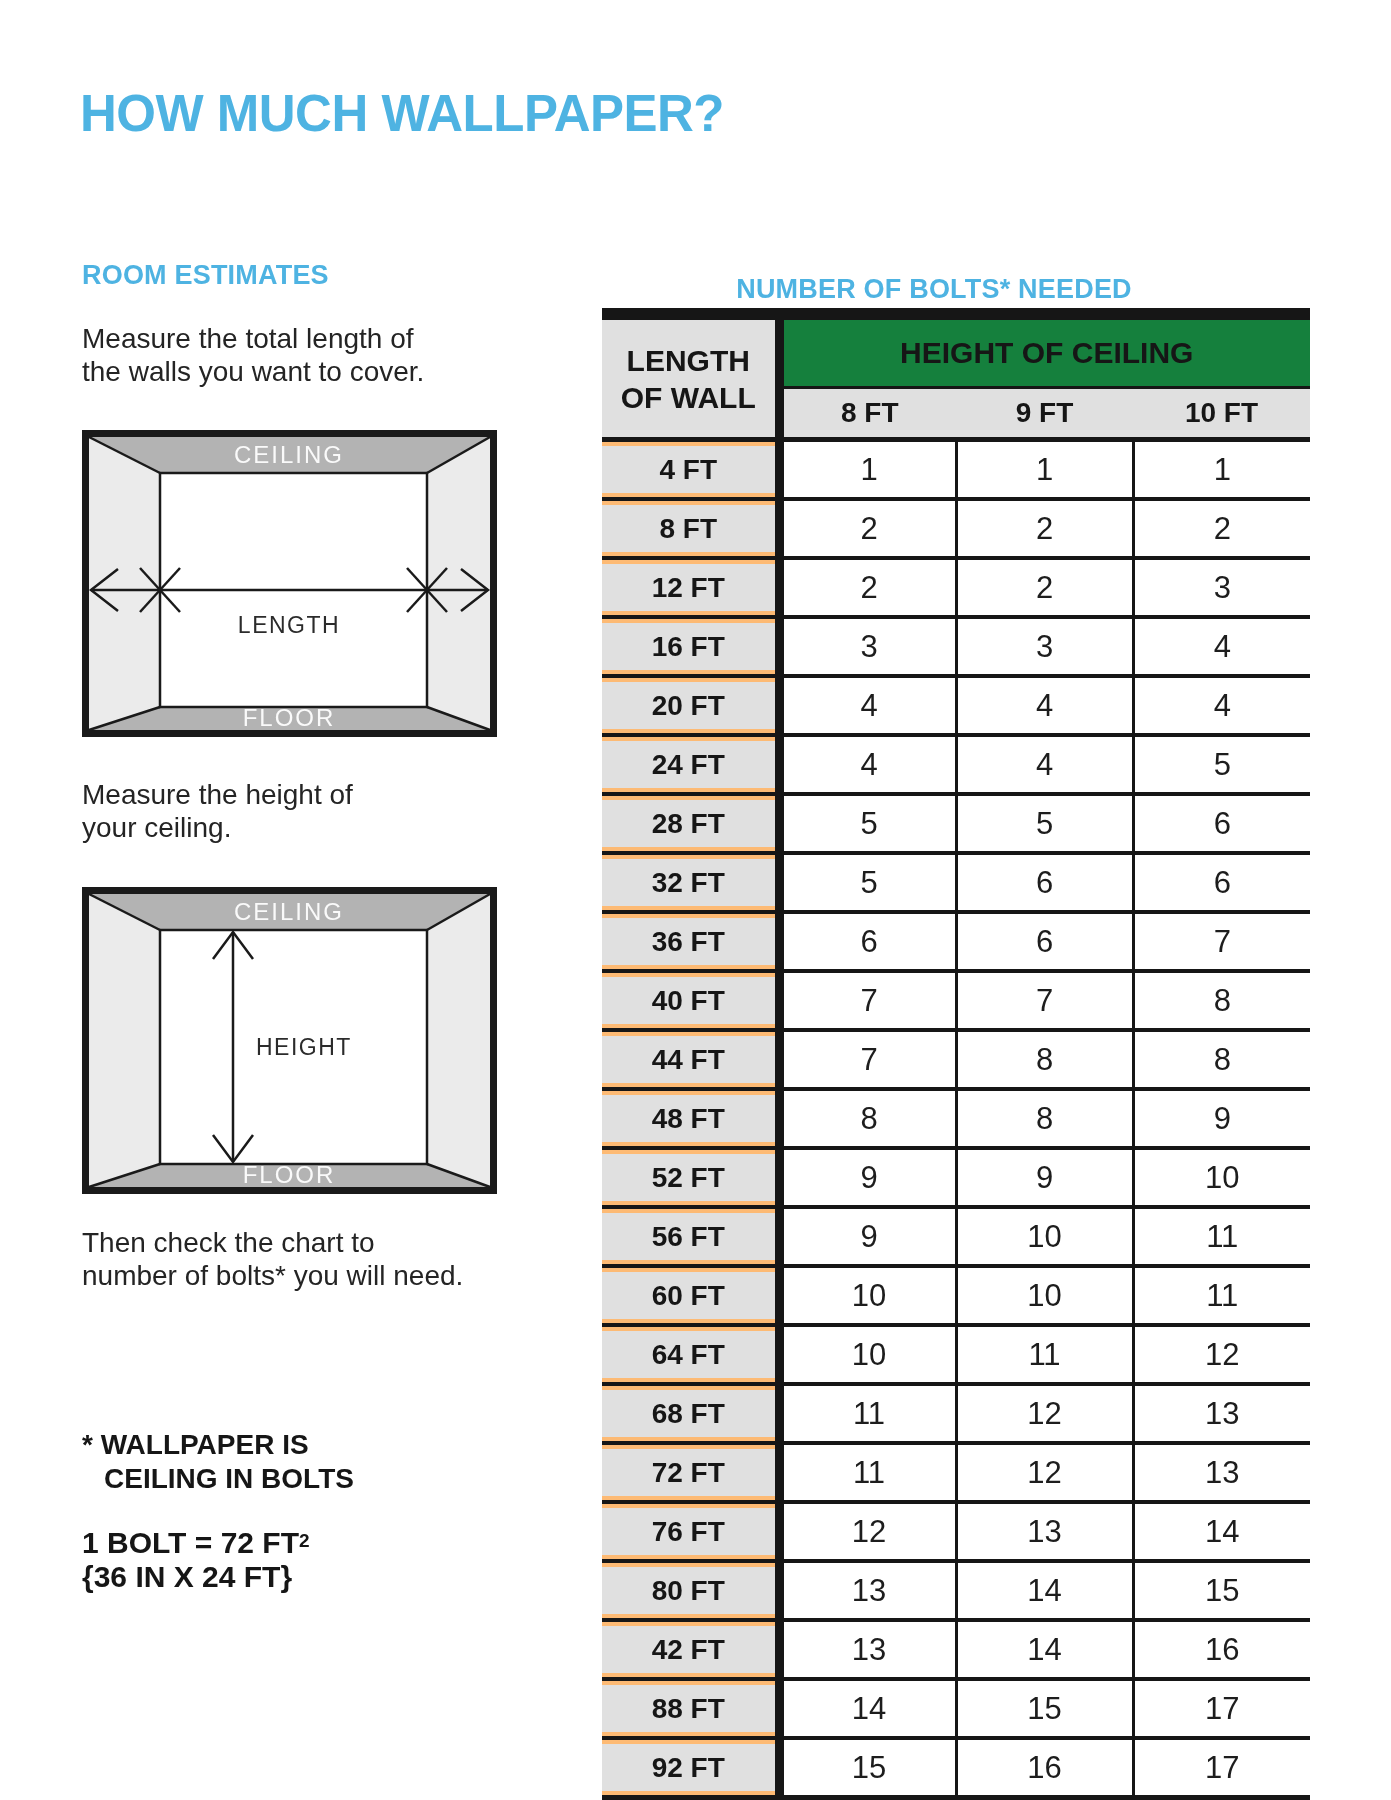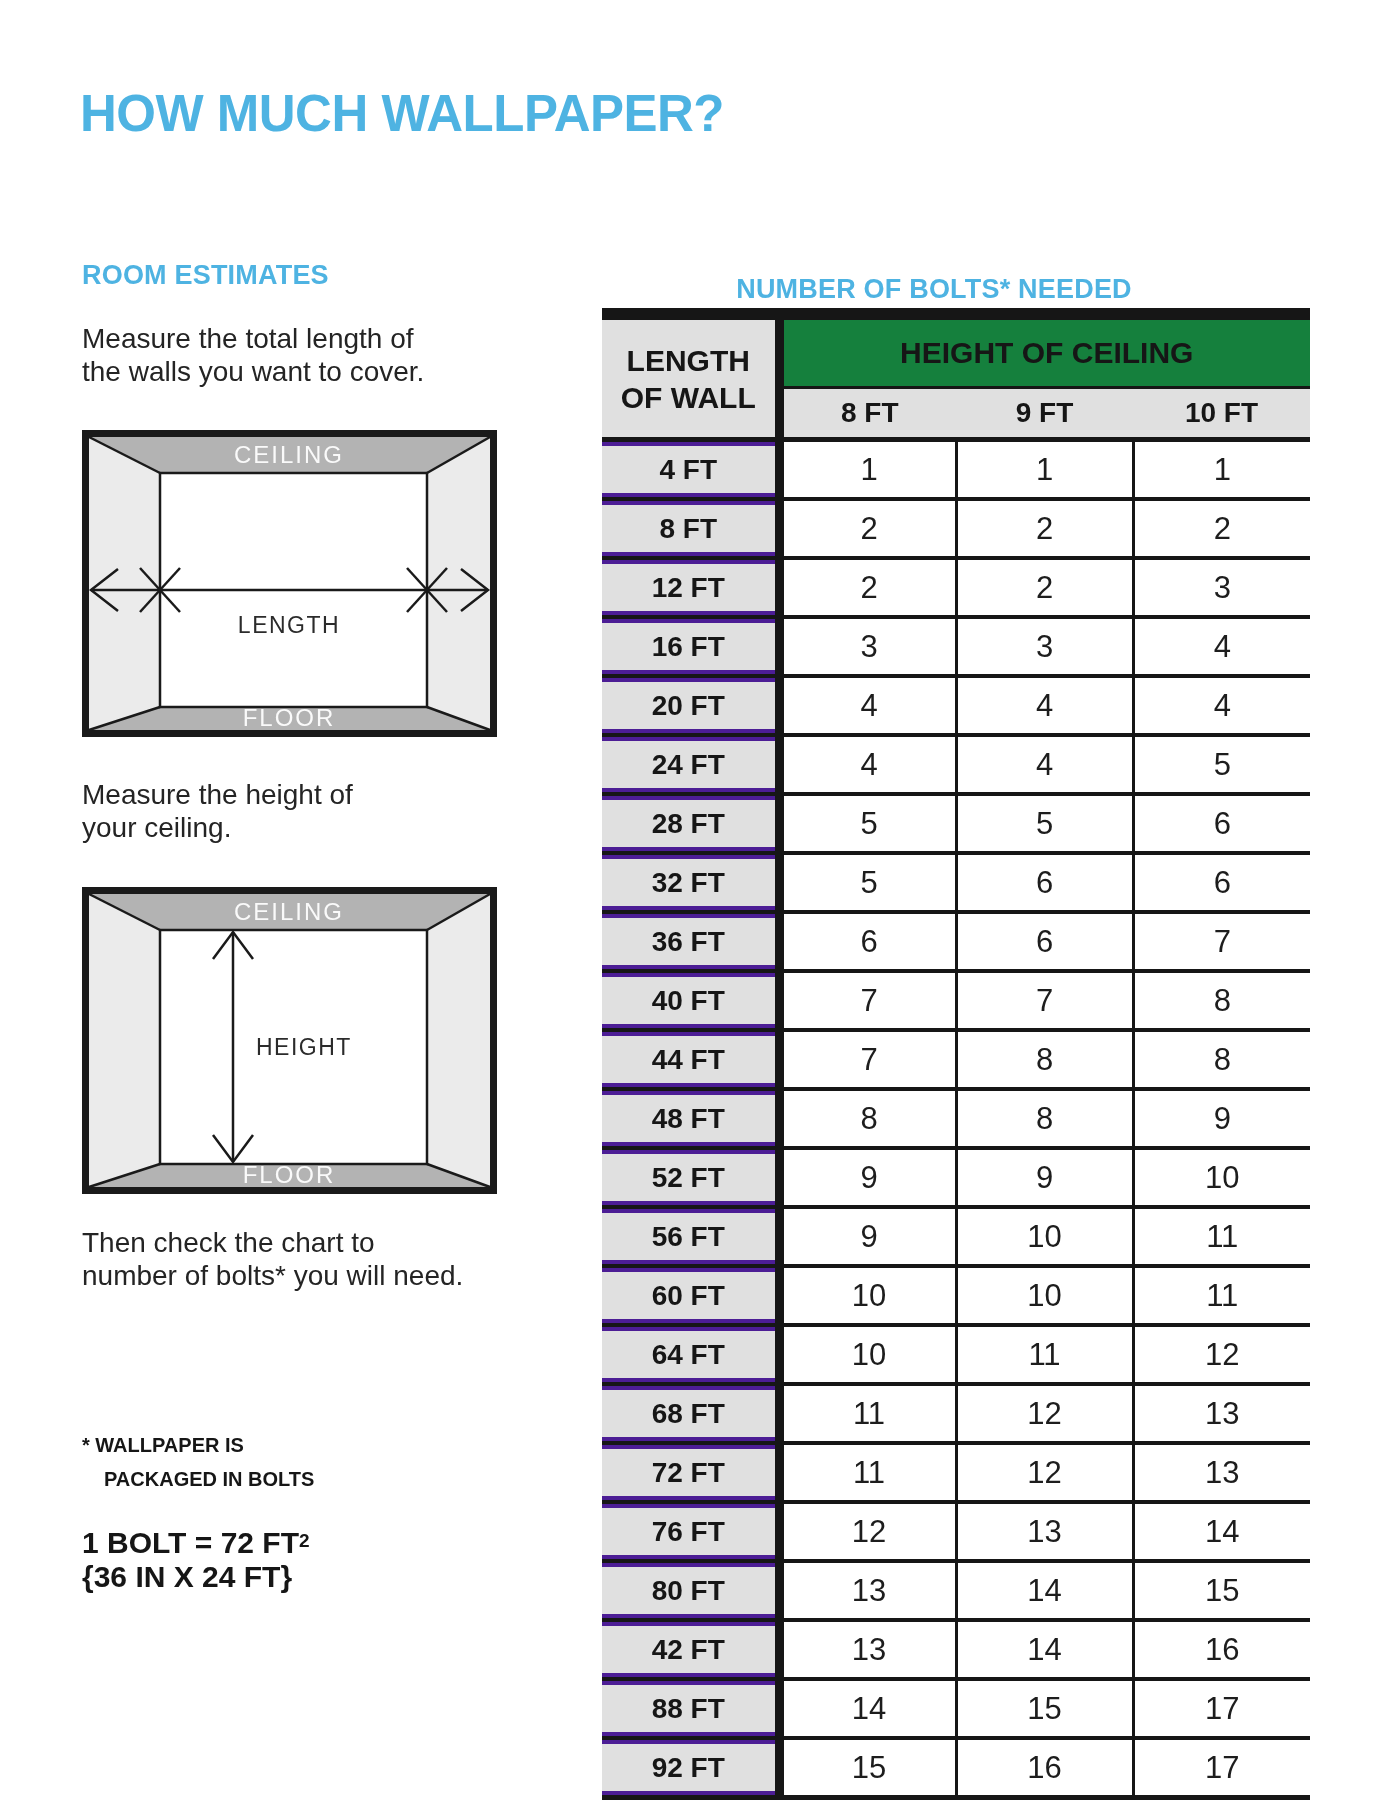--- a/index.html
+++ b/index.html
@@ -7,40 +7,40 @@
         font-family:"Liberation Sans",sans-serif;color:#1d1d1d;}
   .abs{position:absolute;}
 
   .title{left:80px;top:84px;font-size:51px;font-weight:bold;color:#4eb3e2;letter-spacing:-0.5px;}
   .blue-head{font-size:27px;font-weight:bold;color:#4eb3e2;letter-spacing:0.2px;}
   .room-estimates{left:82px;top:260px;}
   .para{font-size:28px;line-height:33px;color:#242424;}
   .para1{left:82px;top:322px;}
   .para2{left:82px;top:778px;}
   .para3{left:82px;top:1226px;}
-  .footnote{left:82px;top:1428px;font-size:20px;font-weight:bold;line-height:34px;color:#161616;}
+  .footnote{left:82px;top:1428px;font-size:28px;font-weight:bold;line-height:34px;color:#161616;}
   .footnote .indent{padding-left:22px;}
   .boltdef{left:82px;top:1524px;font-size:30px;font-weight:bold;line-height:34px;color:#161616;}
   .boltdef sup{font-size:19px;vertical-align:6px;}
 
   .diagram1{left:82px;top:430px;}
   .diagram2{left:82px;top:887px;}
 
   .table-head{left:580px;top:274px;width:708px;text-align:center;}
   .table-wrap{left:602px;top:308px;width:708px;}
   table{border-collapse:collapse;table-layout:fixed;width:708px;
         border-top:12px solid #161616;border-bottom:10px solid #161616;}
   th,td{text-align:center;vertical-align:middle;padding:0;}
   th.corner{background:#e0e0e0;border-right:9px solid #161616;border-bottom:5px solid #161616;
             font-size:30px;font-weight:bold;line-height:37px;color:#161616;}
   th.group{background:#15803d;border-bottom:3px solid #161616;height:66px;
            font-size:30px;font-weight:bold;color:#161616;}
   th.sub{background:#e0e0e0;border-bottom:5px solid #161616;height:48px;
          font-size:28px;font-weight:bold;color:#161616;}
-  tbody th.rl{background:#4c1d95;border-right:9px solid #161616;border-top:4px solid #161616;
+  tbody th.rl{background:#fdba74;border-right:9px solid #161616;border-top:4px solid #161616;
               padding:4px 0;}
   .rl-in{background:#e0e0e0;height:47px;display:flex;align-items:center;justify-content:center;
          font-size:28px;font-weight:bold;color:#161616;}
   tbody td{border:3px solid #161616;border-top-width:4px;height:51px;
            font-size:31px;font-weight:400;color:#1d1d1d;}
   tbody td:last-child{border-right:none;}
   tbody tr td:first-of-type{border-left:none;}
 
   svg text{font-family:"Liberation Sans",sans-serif;}
 </style>
@@ -109,21 +109,21 @@
     <text x="174" y="168" text-anchor="start" font-size="23" letter-spacing="1.5" fill="#2b2b2b">HEIGHT</text>
   </svg>
 
   <div class="abs para para3">
     <div>Then check the chart to</div>
     <div>number of bolts* you will need.</div>
   </div>
 
   <div class="abs footnote">
     <div>* WALLPAPER IS</div>
-    <div class="indent">PACKAGED IN BOLTS</div>
+    <div class="indent">CEILING IN BOLTS</div>
   </div>
 
   <div class="abs boltdef">
     <div><span>1 BOLT = 72 FT</span><sup>2</sup></div>
     <div>{36 IN X 24 FT}</div>
   </div>
 
   <div class="abs blue-head table-head">NUMBER OF BOLTS* NEEDED</div>
 
   <div class="abs table-wrap">

